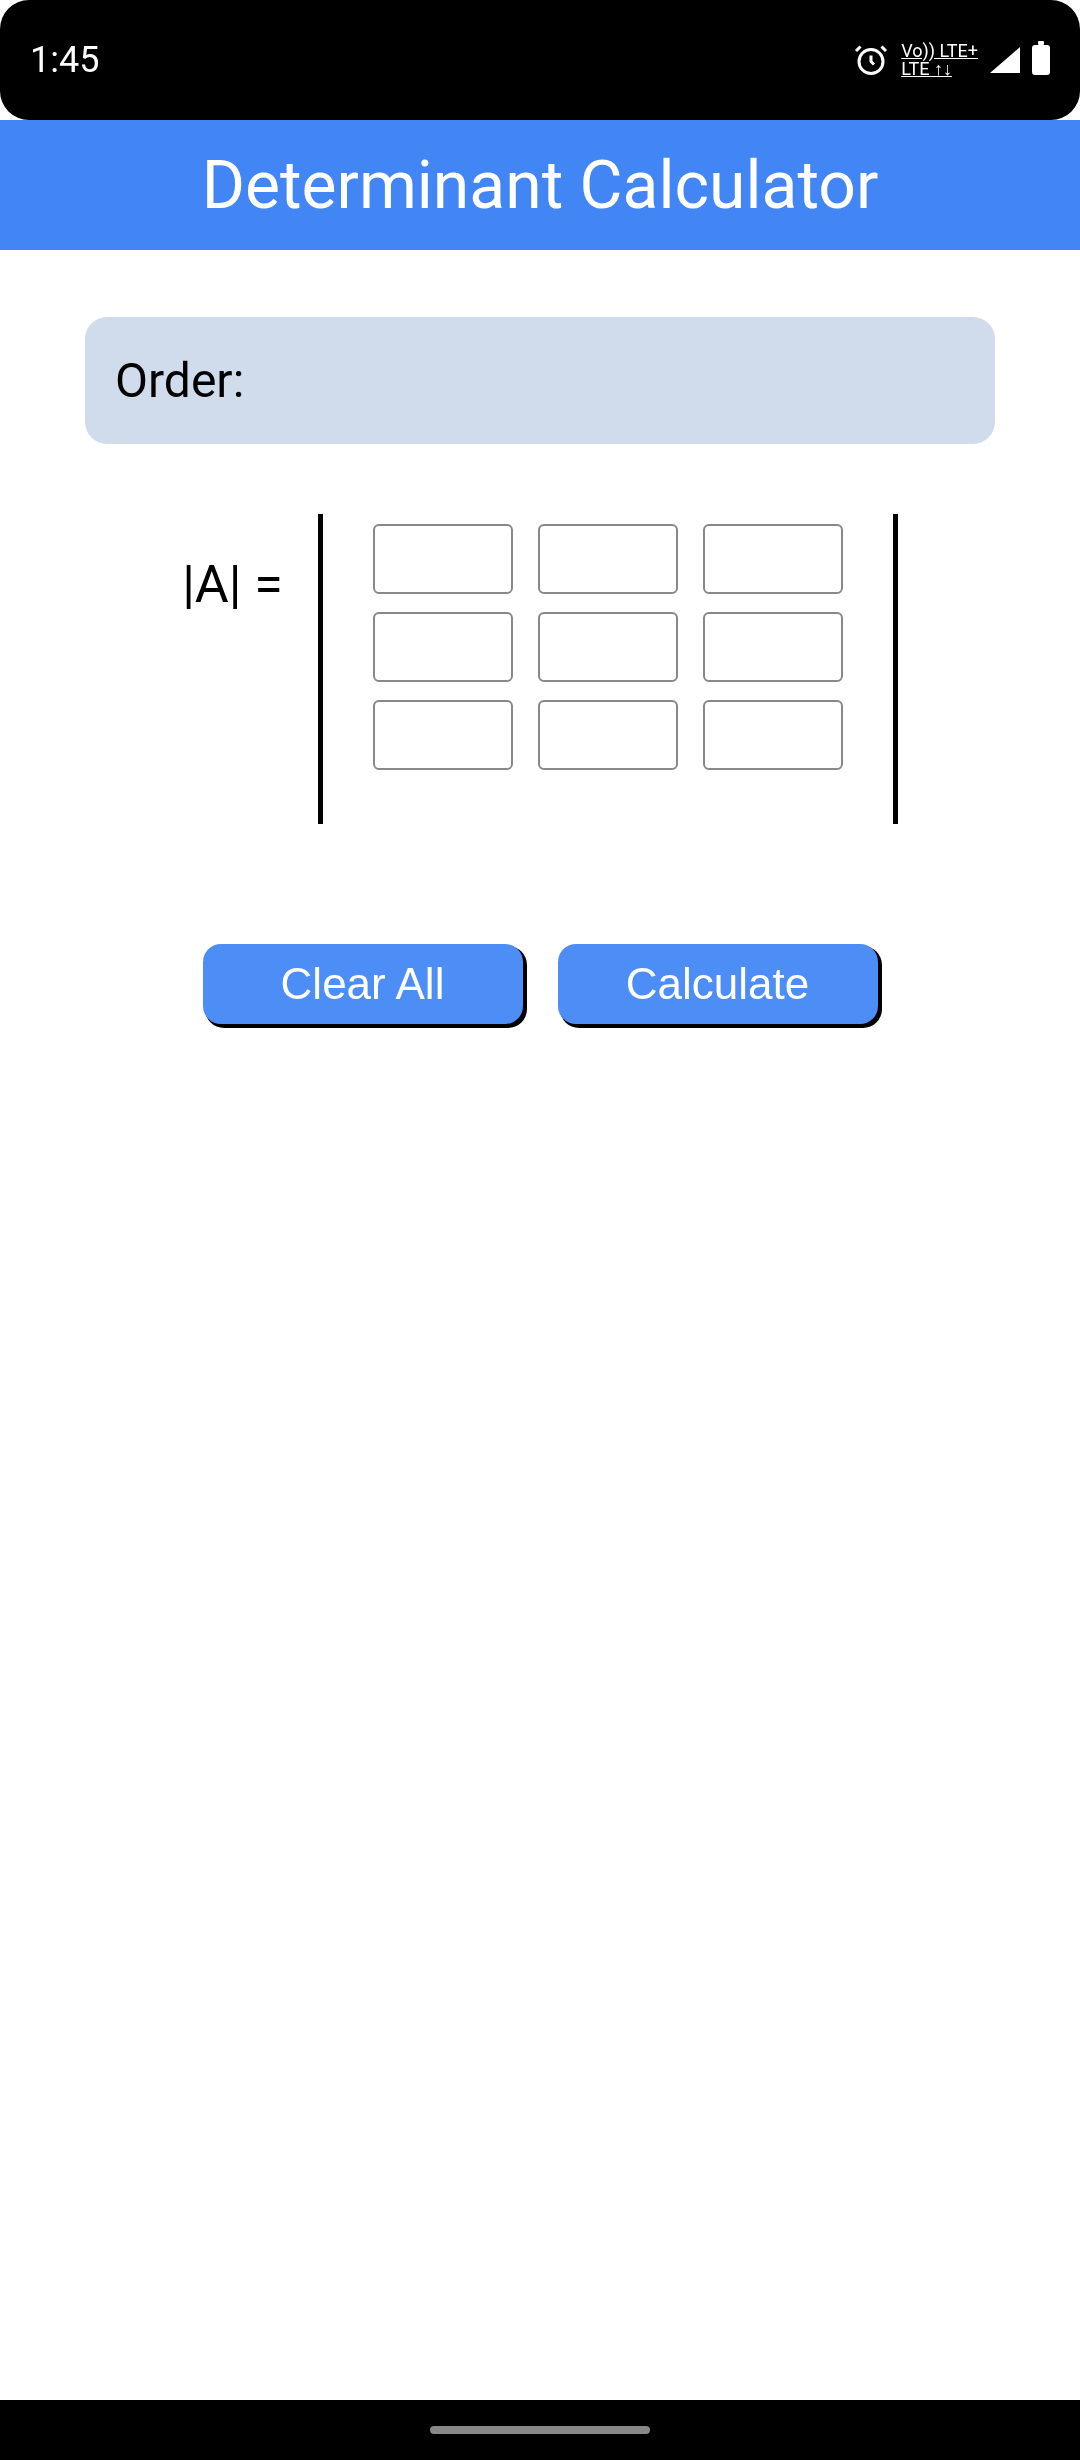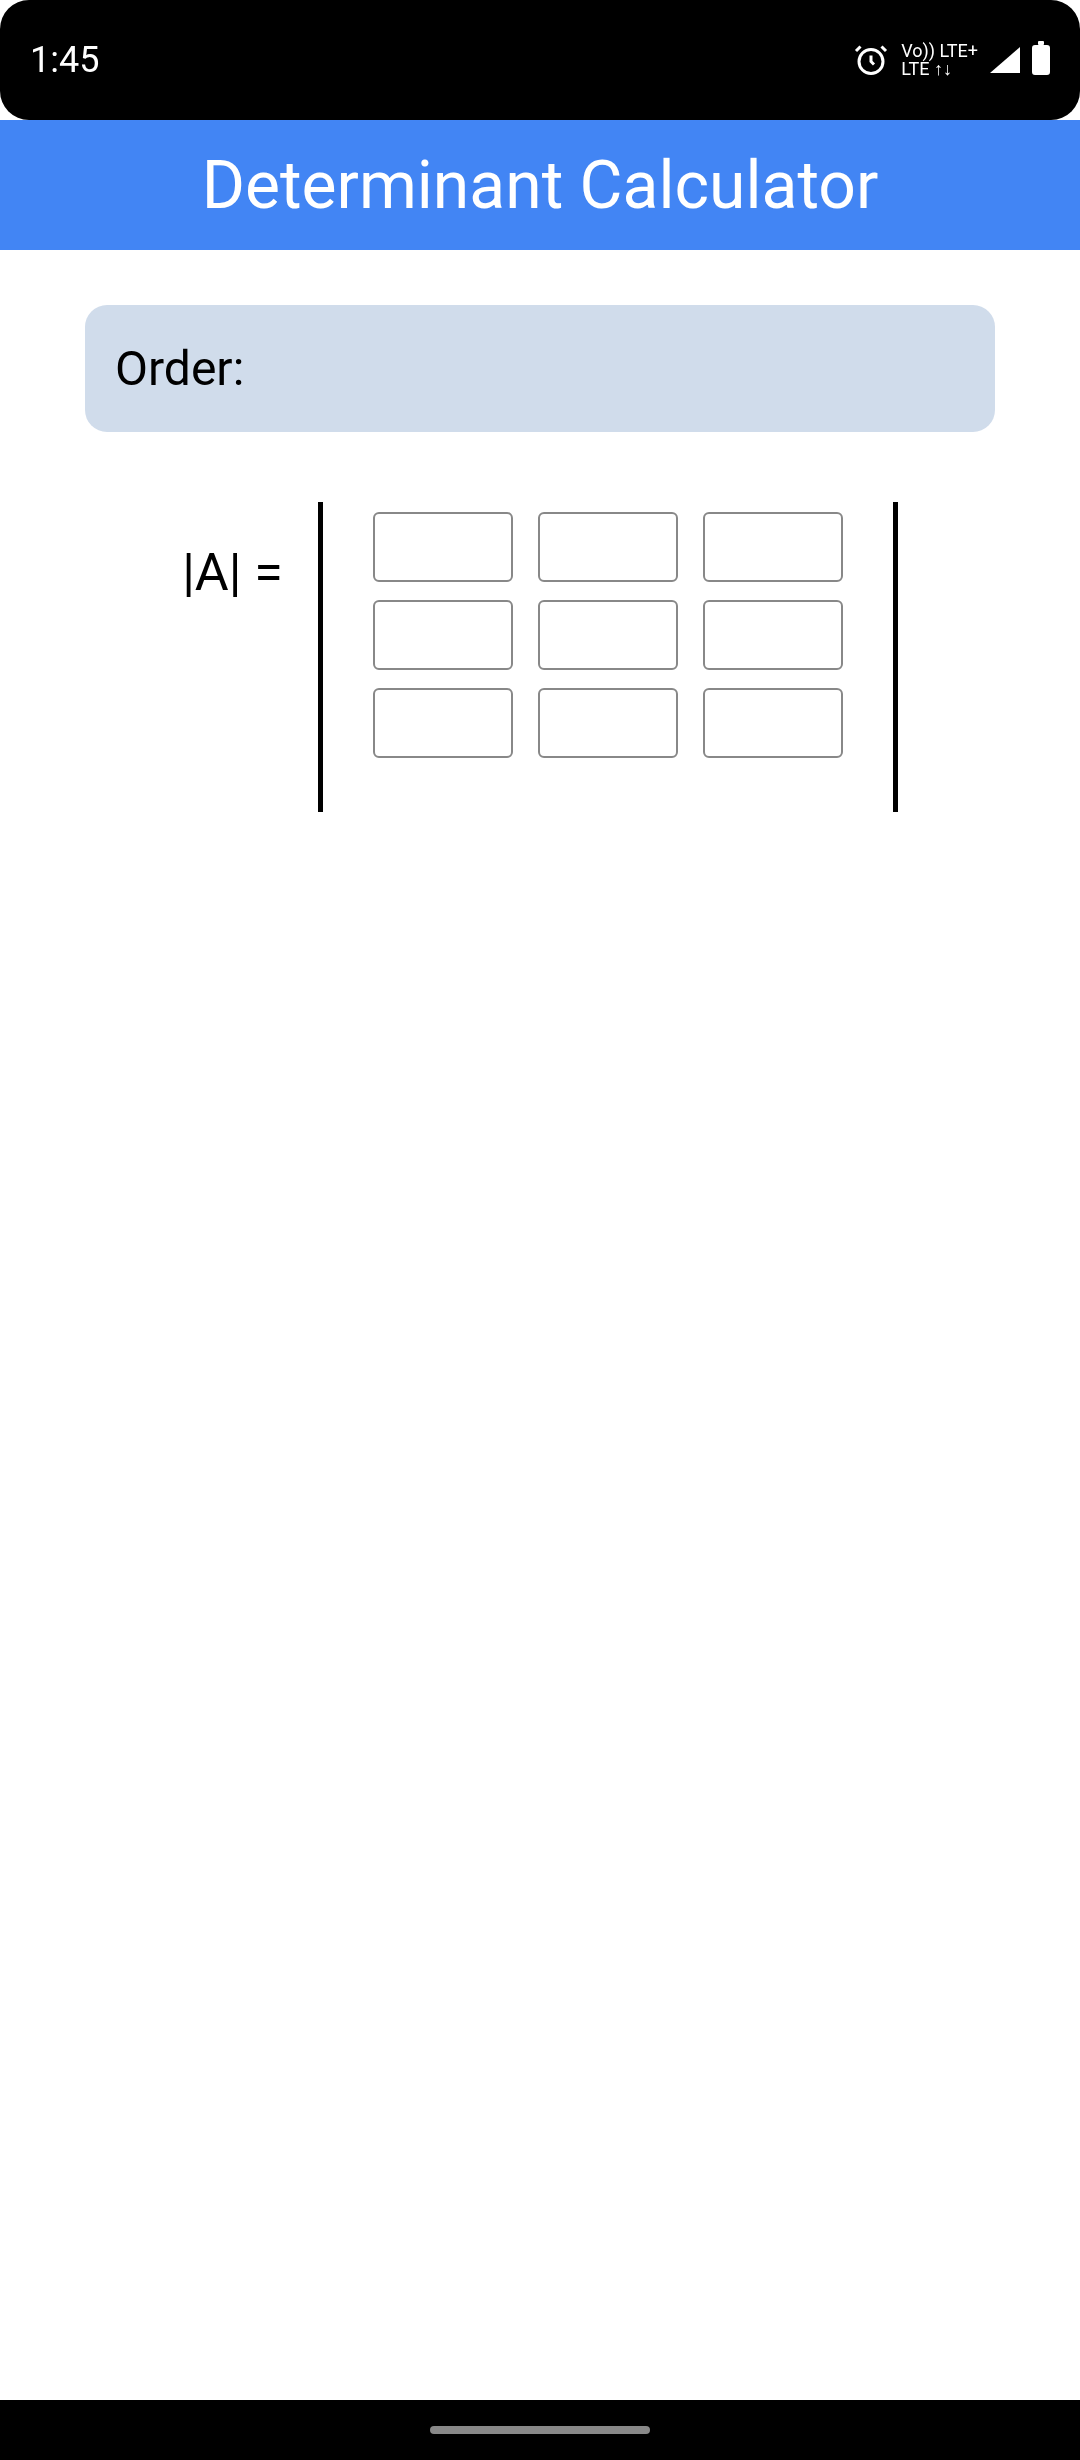--- a/index.html
+++ b/index.html
@@ -19,37 +19,38 @@
       justify-content: space-between;
       padding: 0 30px;
       font-size: 36px;
       border-radius: 29px;
     }
     .status-left { font-weight: 400; }
     .status-right {
       display: flex;
       align-items: center;
       gap: 12px;
+      text-decoration: underline;
     }
     .status-icons-text {
       font-size: 18px;
       line-height: 1;
       text-align: left;
     }
     .app-bar {
       height: 130px;
       background: #4285f4;
       color: #fff;
       display: flex;
       align-items: center;
       justify-content: center;
       font-size: 66px;
       font-weight: 400;
     }
-    .content { padding: 0 0; }
+    .content { padding: 12px 0; }
     .order-panel {
       margin: 55px 85px 0 85px;
       background: #d0dceb;
       border-radius: 22px;
       padding: 35px 30px;
       display: flex;
       align-items: center;
       gap: 10px;
     }
     .order-label {
@@ -230,17 +231,21 @@
       <input class="matrix-cell" style="">
       <input class="matrix-cell" style="">
       <input class="matrix-cell" style="">
       <input class="matrix-cell" style="">
       <input class="matrix-cell" style="">
       <input class="matrix-cell" style="">
     </div>
     <div class="bracket"></div>
   </div>
 
+  <div class="button-row">
+    <button class="action-button">Clear All</button>
+    <button class="action-button">Calculate</button>
+  </div>
 </div>
 
 <div class="nav-bar">
   <div class="nav-handle"></div>
 </div>
 
 </body></html>

